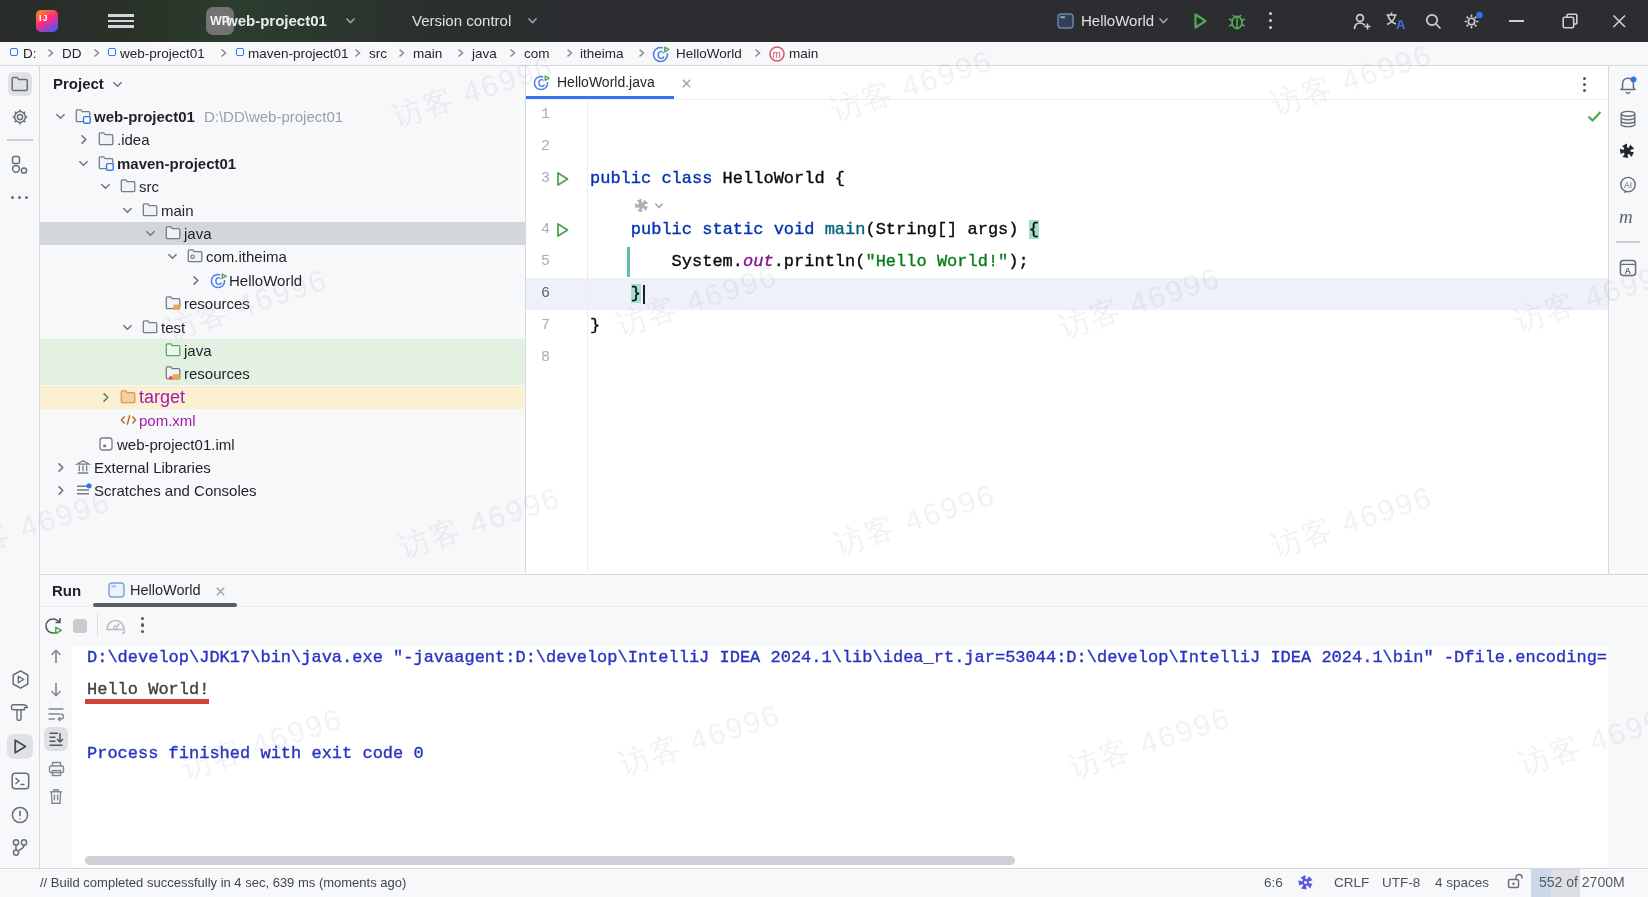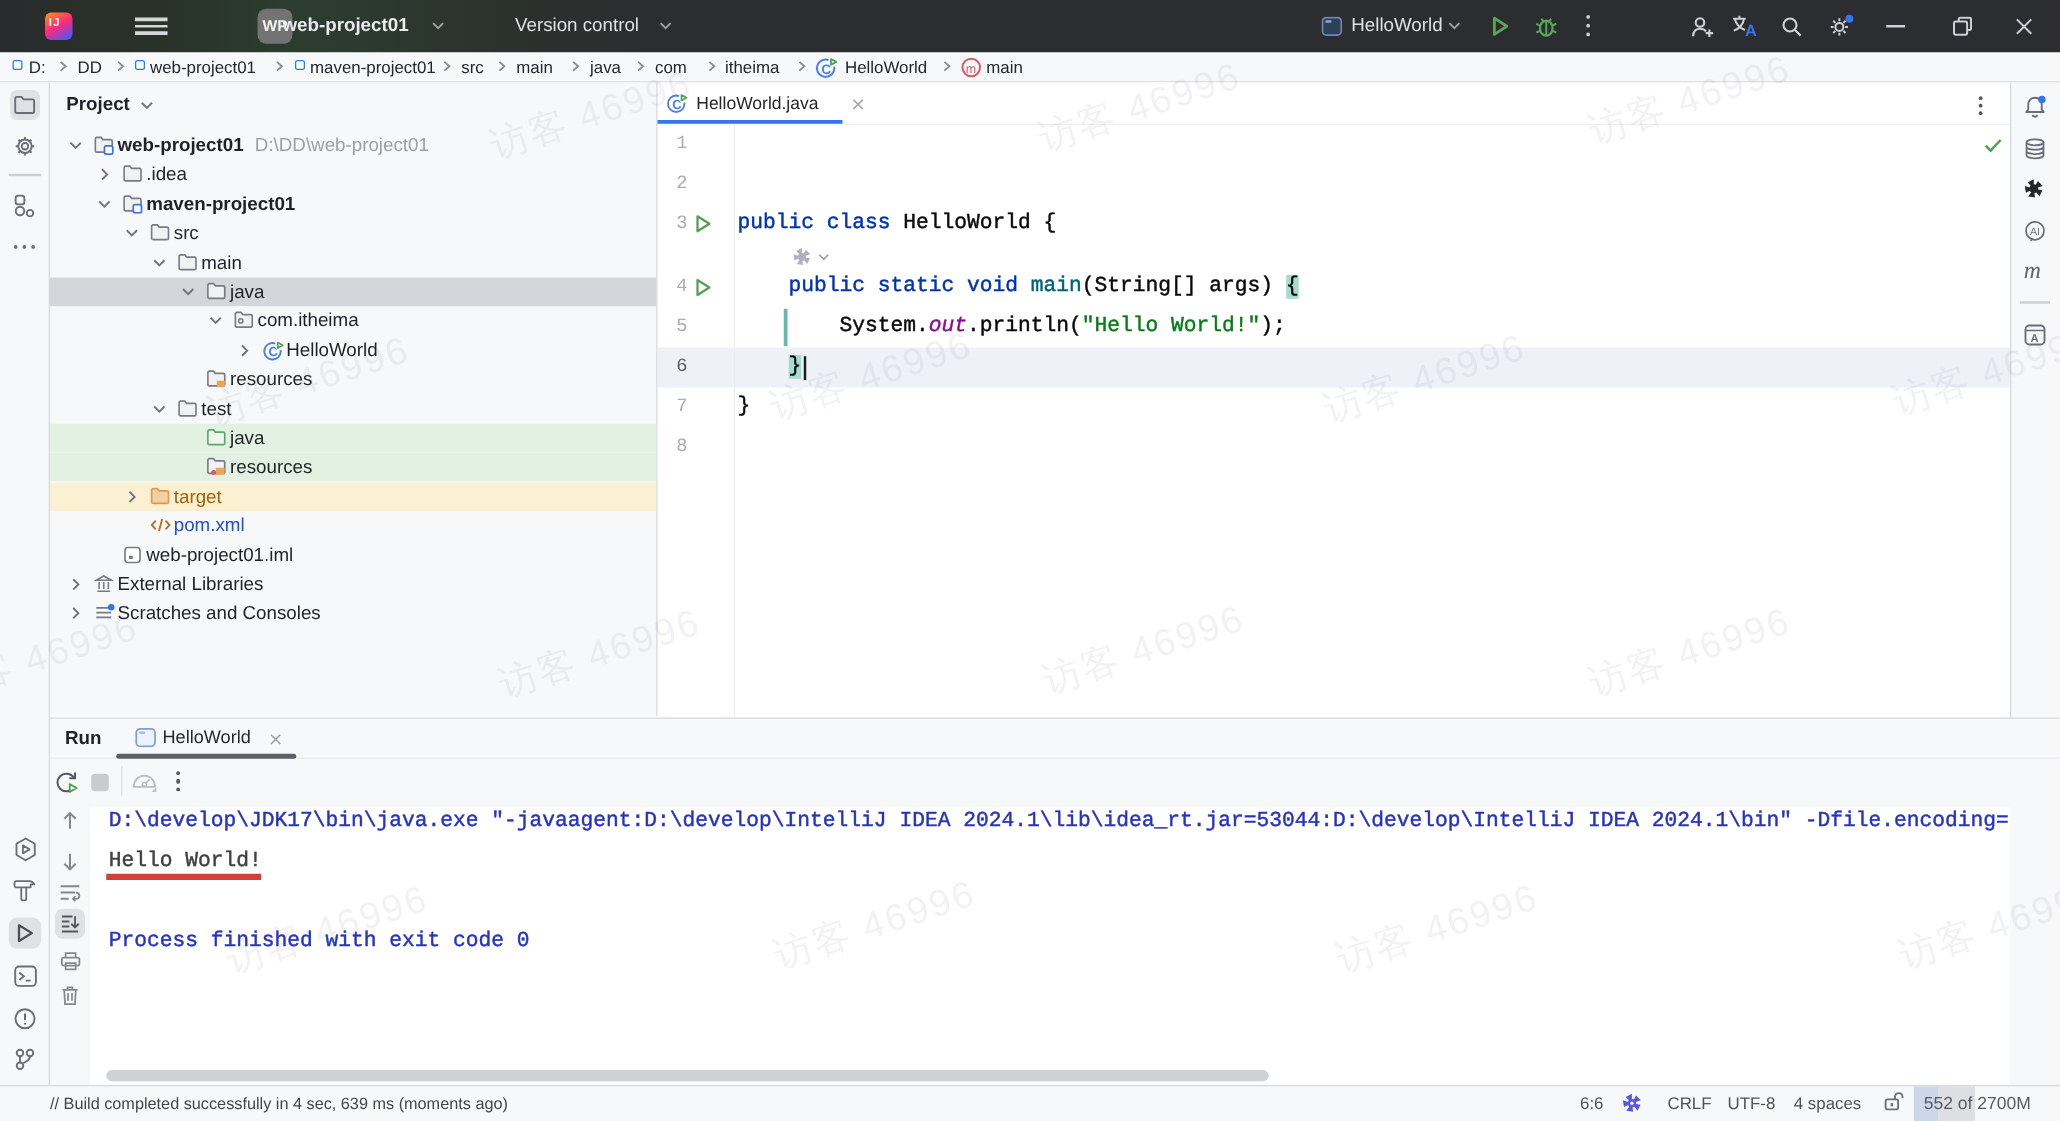--- a/index.html
+++ b/index.html
@@ -342,25 +342,25 @@
         <circle cx="5.9" cy="12.9" r="2" fill="#db5860"></circle>
       </svg></div>
 <div class="a" style="left:184px;top:362px;height:23px;line-height:23px;font-size:15px;color:#1e2127;white-space:nowrap">resources</div>
 <div class="a" style="left:40px;top:386px;width:485px;height:23px;background:#fbf0d1"></div>
 <svg class="a" style="left:100px;top:392px" width="11" height="11">
       <path d="M3.6 1.4 L7.7 5.5 L3.6 9.6" fill="none" stroke="#6e747c" stroke-width="1.5"></path>
     </svg>
 <div class="a" style="left:120px;top:389px"><svg width="16" height="16">
         <path d="M1.3 3.1 C1.3 2.4 1.8 1.9 2.5 1.9 L5.8 1.9 L7.3 3.7 L13.6 3.7 C14.3 3.7 14.8 4.2 14.8 4.9 L14.8 12.5 C14.8 13.2 14.3 13.7 13.6 13.7 L2.5 13.7 C1.8 13.7 1.3 13.2 1.3 12.5 Z" fill="#f5cfa0" stroke="#dd9752" stroke-width="1.3"></path>
       </svg></div>
-<div class="a" style="left:139px;top:386px;height:23px;line-height:23px;font-size:15px;color:#a16207;white-space:nowrap">target</div>
+<div class="a" style="left:139px;top:386px;height:23px;line-height:23px;font-size:18px;color:#a21caf;white-space:nowrap">target</div>
 <div class="a" style="left:120px;top:412px"><svg width="17" height="16">
         <path d="M4.6 4.5 L1.4 8 L4.6 11.5 M12.4 4.5 L15.6 8 L12.4 11.5 M9.8 3.2 L7.2 12.8" fill="none" stroke="#bb6f23" stroke-width="1.5"></path>
       </svg></div>
-<div class="a" style="left:139px;top:409px;height:23px;line-height:23px;font-size:15px;color:#1d4ed8;white-space:nowrap">pom.xml</div>
+<div class="a" style="left:139px;top:409px;height:23px;line-height:23px;font-size:15px;color:#a21caf;white-space:nowrap">pom.xml</div>
 <div class="a" style="left:98px;top:436px"><svg width="16" height="16">
         <rect x="2" y="2" width="12" height="12" rx="2.4" fill="#fff" stroke="#767c86" stroke-width="1.3"></rect>
         <rect x="5.2" y="8.6" width="3" height="2.6" fill="#767c86"></rect>
       </svg></div>
 <div class="a" style="left:117px;top:433px;height:23px;line-height:23px;font-size:15px;color:#1e2127;white-space:nowrap">web-project01.iml</div>
 <svg class="a" style="left:55px;top:462px" width="11" height="11">
       <path d="M3.6 1.4 L7.7 5.5 L3.6 9.6" fill="none" stroke="#6e747c" stroke-width="1.5"></path>
     </svg>
 <div class="a" style="left:75px;top:459px"><svg width="16" height="16">
         <g fill="none" stroke="#767c86" stroke-width="1.3">

